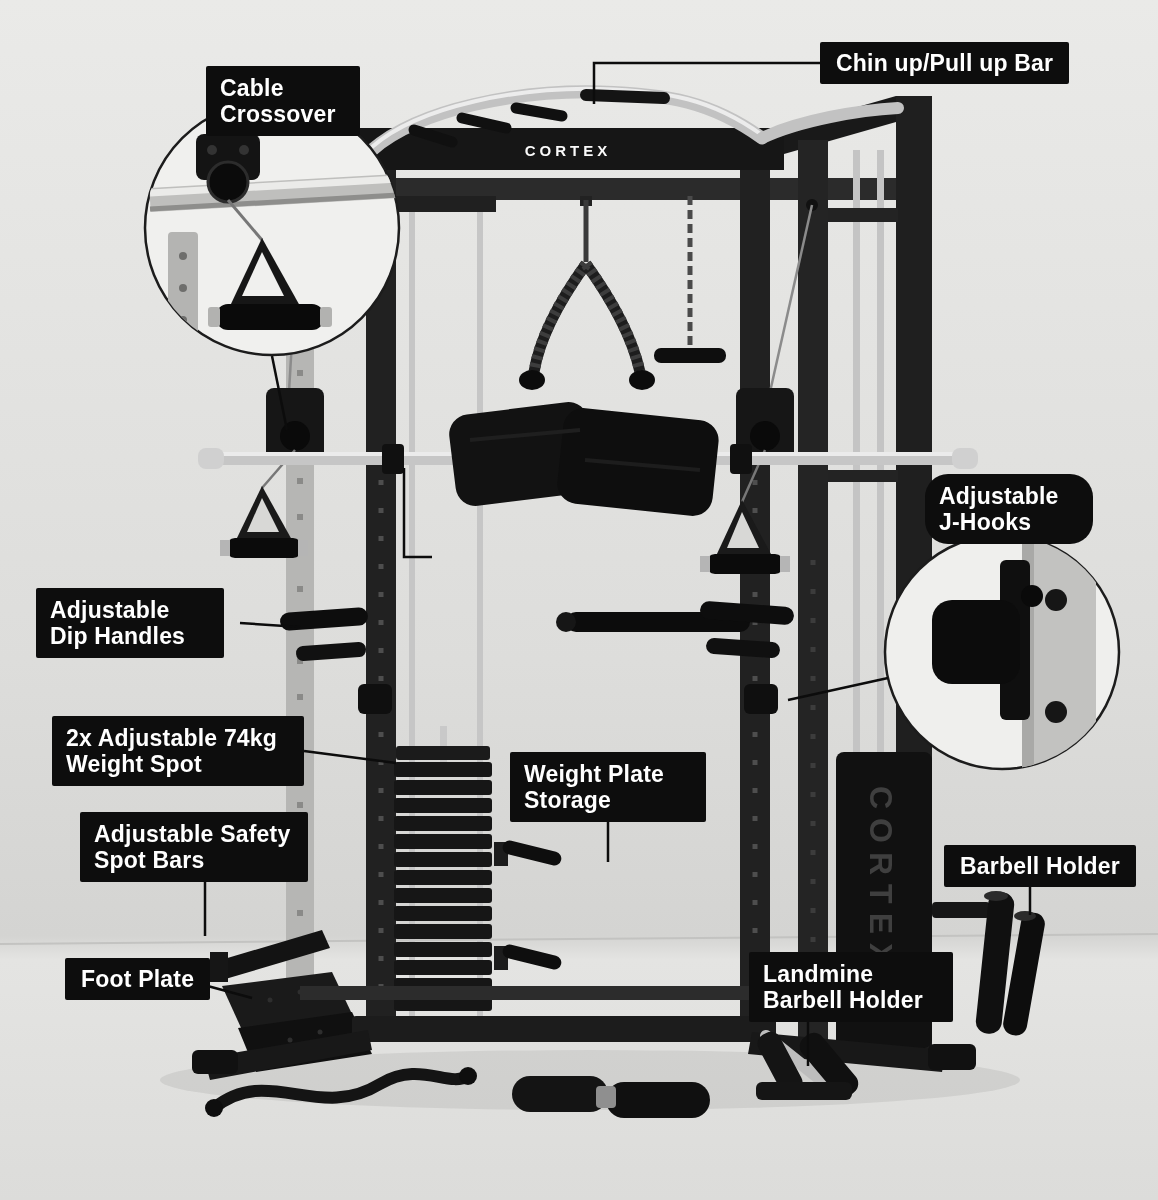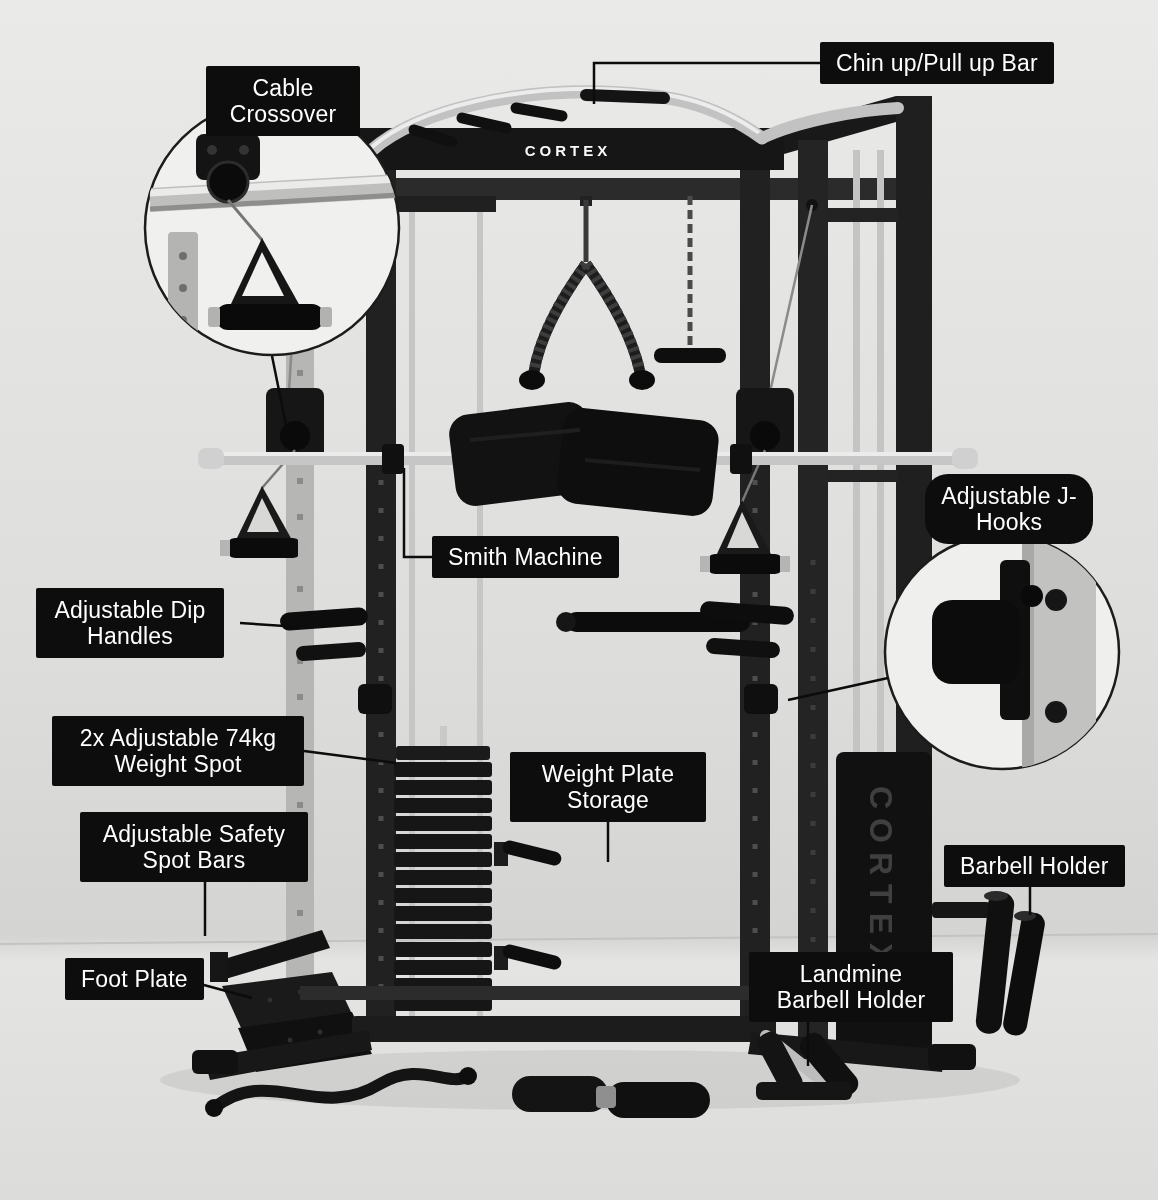--- a/index.html
+++ b/index.html
@@ -3,22 +3,22 @@
 <meta charset="utf-8">
 <style>
   html,body{margin:0;padding:0;}
   body{width:1158px;height:1200px;overflow:hidden;position:relative;
        font-family:"Liberation Sans", sans-serif;}
   #stage{position:absolute;inset:0;width:1158px;height:1200px;}
   #art{position:absolute;left:0;top:0;z-index:1;}
   .callout{
     position:absolute;z-index:3;
     background:#0d0d0d;color:#ffffff;
-    font-weight:400;font-size:23px;line-height:1.14;
-    text-align:center;padding:9px 14px;letter-spacing:.2px;
+    font-weight:700;font-size:23px;line-height:1.14;
+    text-align:left;padding:9px 14px;letter-spacing:.2px;
     border-radius:2px;
   }
   .nowrap{white-space:nowrap;padding:8px 16px;}
 </style>
 </head>
 <body>
 
 <div id="stage">
 
 <svg id="art" width="1158" height="1200" viewBox="0 0 1158 1200" xmlns="http://www.w3.org/2000/svg">
@@ -288,21 +288,20 @@
     <path d="M808,1022 V1066"></path>
     <path d="M272,356 L287,430"></path>
     <path d="M888,678 L788,700"></path>
   </g>
 </svg>
 
 <div class="callout nowrap" style="left:820px;top:42px;">Chin up/Pull up Bar</div>
 
 <div class="callout" style="left:206px;top:66px;width:126px;">Cable Crossover</div>
 
-<div class="callout nowrap" style="left:432px;top:536px;">Smith Machine</div>
 
 <div class="callout" style="left:925px;top:474px;width:140px;border-radius:23px;">Adjustable J-Hooks</div>
 
 <div class="callout" style="left:36px;top:588px;width:160px;">Adjustable Dip Handles</div>
 
 <div class="callout" style="left:52px;top:716px;width:224px;">2x Adjustable 74kg Weight Spot</div>
 
 <div class="callout" style="left:510px;top:752px;width:168px;">Weight Plate Storage</div>
 
 <div class="callout" style="left:80px;top:812px;width:200px;">Adjustable Safety Spot Bars</div>

